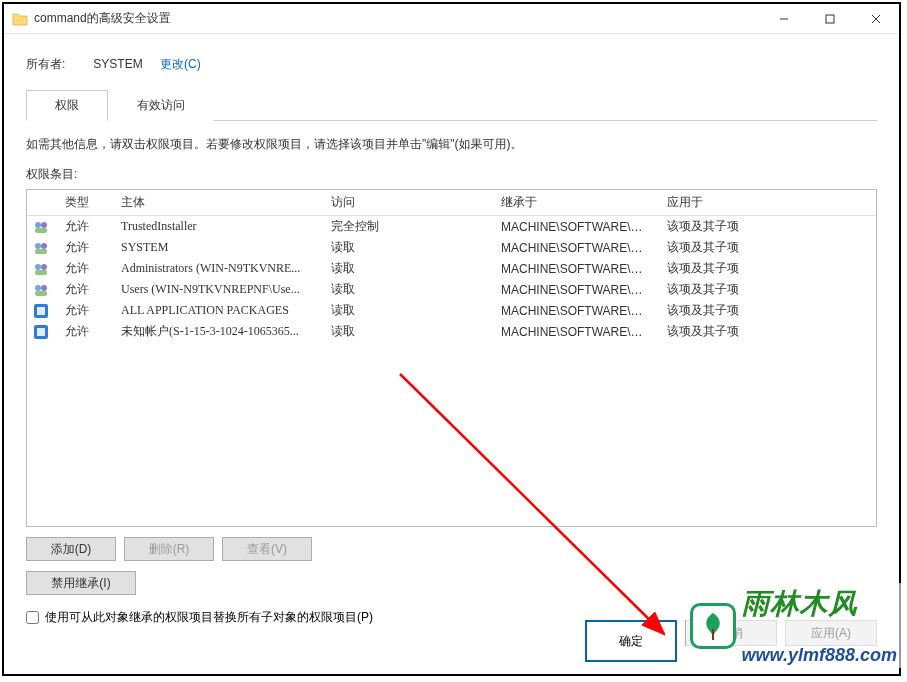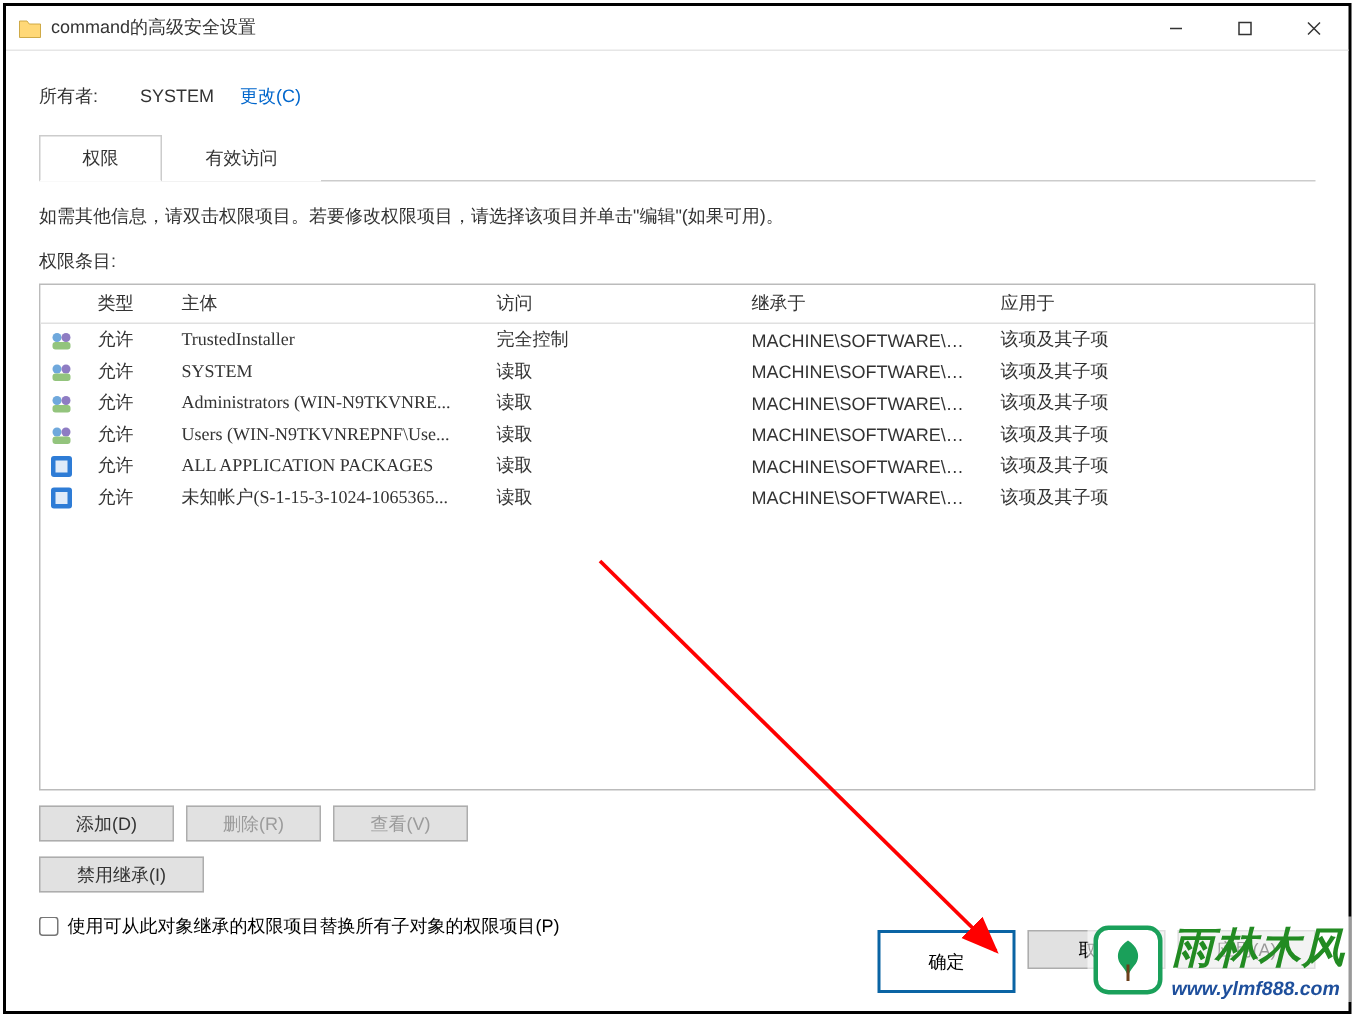--- a/index.html
+++ b/index.html
@@ -38,21 +38,21 @@
     .btn.disabled { color: #9b9b9b; }
     .btn-row2 { margin-top: 10px; }
     .chk-row { display:flex; align-items:center; gap:6px; margin-top: 14px; }
     .footer-btns { position: absolute; bottom: 12px; right: 22px; display:flex; gap:8px; }
     .primary-footer { border: 2px solid #0a64a4; width: 92px; height: 42px; background:#fff; display:flex; align-items:center; justify-content:center; }
     .sec-footer { width: 92px; height: 26px; border:1px solid #adadad; background:#e1e1e1; display:flex; align-items:center; justify-content:center; }
     .watermark { position: absolute; right: -2px; bottom: 6px; display:flex; align-items:center; gap:6px; background: rgba(255,255,255,0.6); padding: 2px 4px; }
     .wm-logo { width:46px; height:46px; border: 3px solid #1aa05a; border-radius: 10px; display:flex; align-items:center; justify-content:center; background:#fff; }
     .wm-text { display:flex; flex-direction:column; }
     .wm-text .cn { font-size: 28px; font-weight: bold; color: #228b22; font-style: italic; letter-spacing: 1px; }
-    .wm-text .url { font-size: 13px; font-weight: bold; color: #1e4f9c; font-style: italic; }
+    .wm-text .url { font-size: 18px; font-weight: bold; color: #1e4f9c; font-style: italic; margin-top: 22px; }
     .arrow-svg { position:absolute; top: 0; left: 0; pointer-events:none; }
     input[type=checkbox]{ width:13px; height:13px; }
   </style>
 </head>
 <body>
 
 <div class="outer">
   <div class="titlebar">
     <span class="folder-icon">
       <svg width="16" height="14" viewBox="0 0 16 14">

